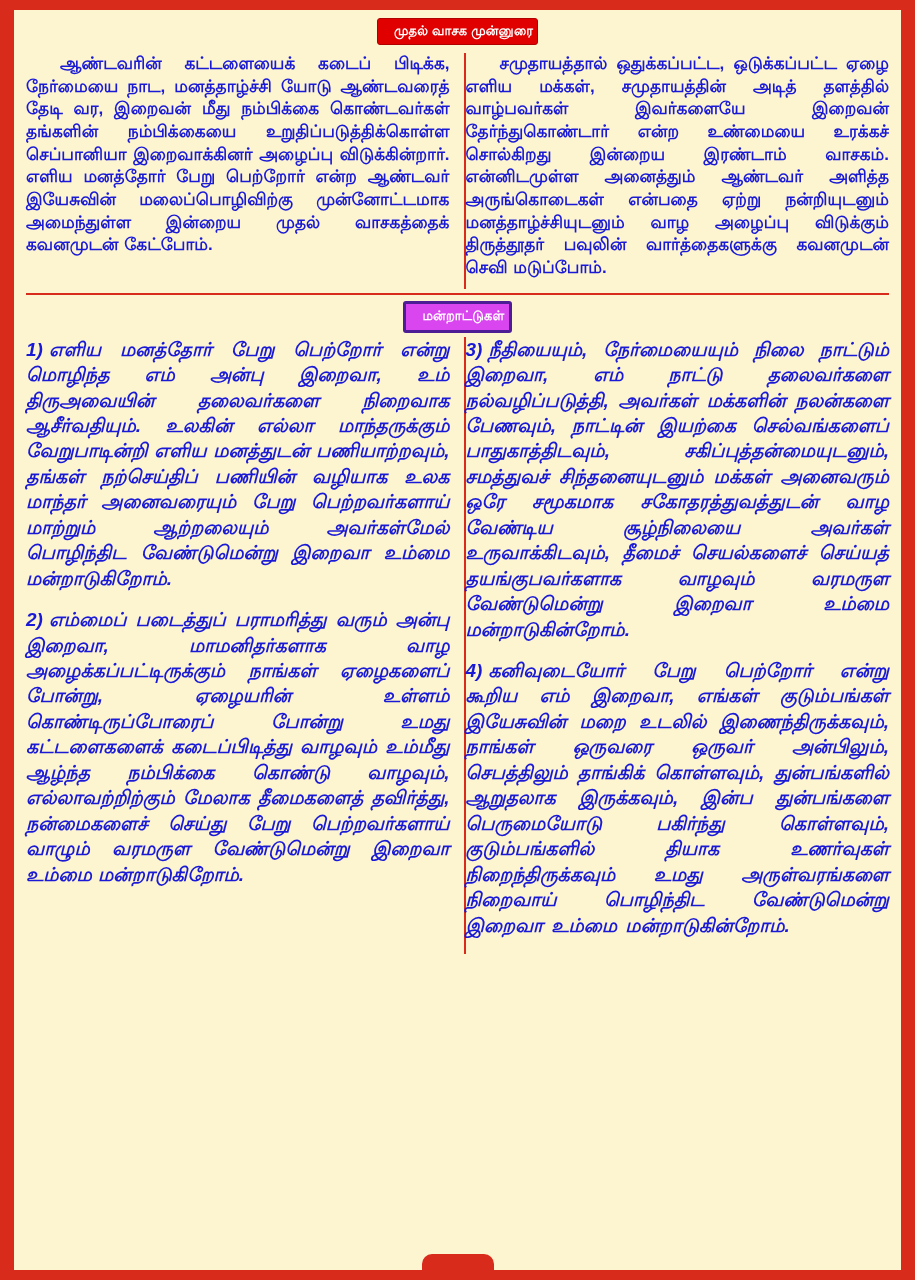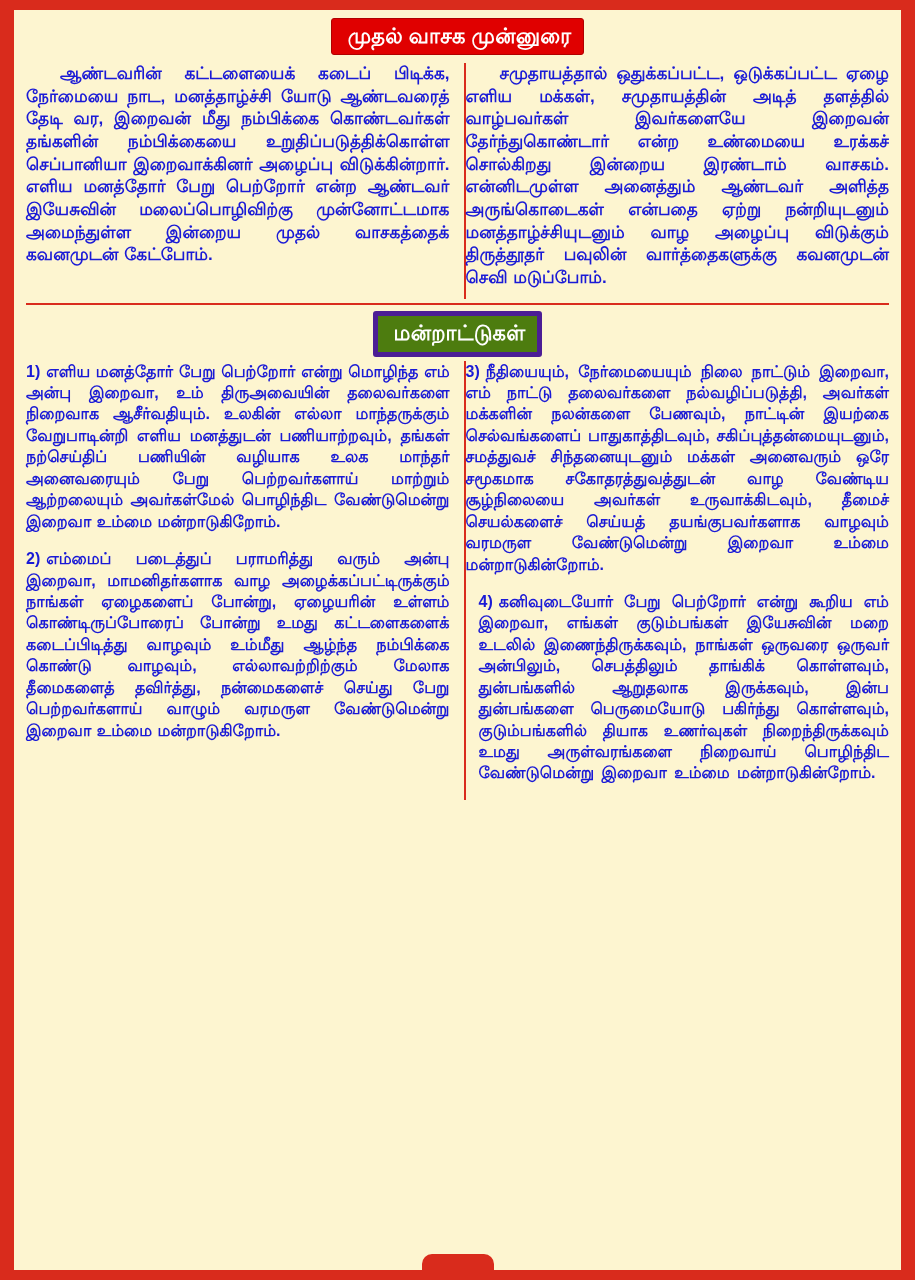--- a/index.html
+++ b/index.html
@@ -38,36 +38,36 @@
   
   .banner-row {
     display: flex;
     justify-content: space-between;
     align-items: flex-start;
     gap: 14px;
   }
   .banner {
     display: inline-block;
     color: #ffffff;
-    font-size: 21px;
+    font-size: 13px;
     font-weight: bold;
     letter-spacing: 0.2px;
-    padding: 4px 12px 5px 16px;
+    padding: 4px 4px 5px 16px;
     border-radius: 3px;
     white-space: nowrap;
     text-align: center;
     line-height: 1.25;
   }
   .banner.red {
     background: #e00000;
     border: 1px solid #b00000;
   }
   .banner.magenta {
-    background: #4d7c0f;
-    border: 5px solid #4c1d95;
+    background: #d946ef;
+    border: 3px solid #4c1d95;
   }
   .banner-cell {
     flex: 1 1 0;
     display: flex;
     justify-content: center;
   }
 
   
   .cols {
     display: flex;
@@ -110,32 +110,32 @@
     margin: 4px 0 0 0;
   }
 
   
   .prayers {
     margin-top: 4px;
   }
   .prayer {
     margin: 0 0 16px 0;
     color: #1a1ad6;
-    font-size: 16px;
+    font-size: 19px;
     line-height: 1.34;
     text-align: justify;
     font-weight: bold;
     word-spacing: 1px;
+    font-style: italic;
   }
   .prayer .num {
     margin-right: 6px;
   }
   .prayer.wide-space {
     word-spacing: 3px;
-    margin-left: 13px;
   }
 
   
   .bottom-tab {
     position: absolute;
     left: 50%;
     transform: translateX(-50%);
     bottom: -10px;
     width: 72px;
     height: 26px;

